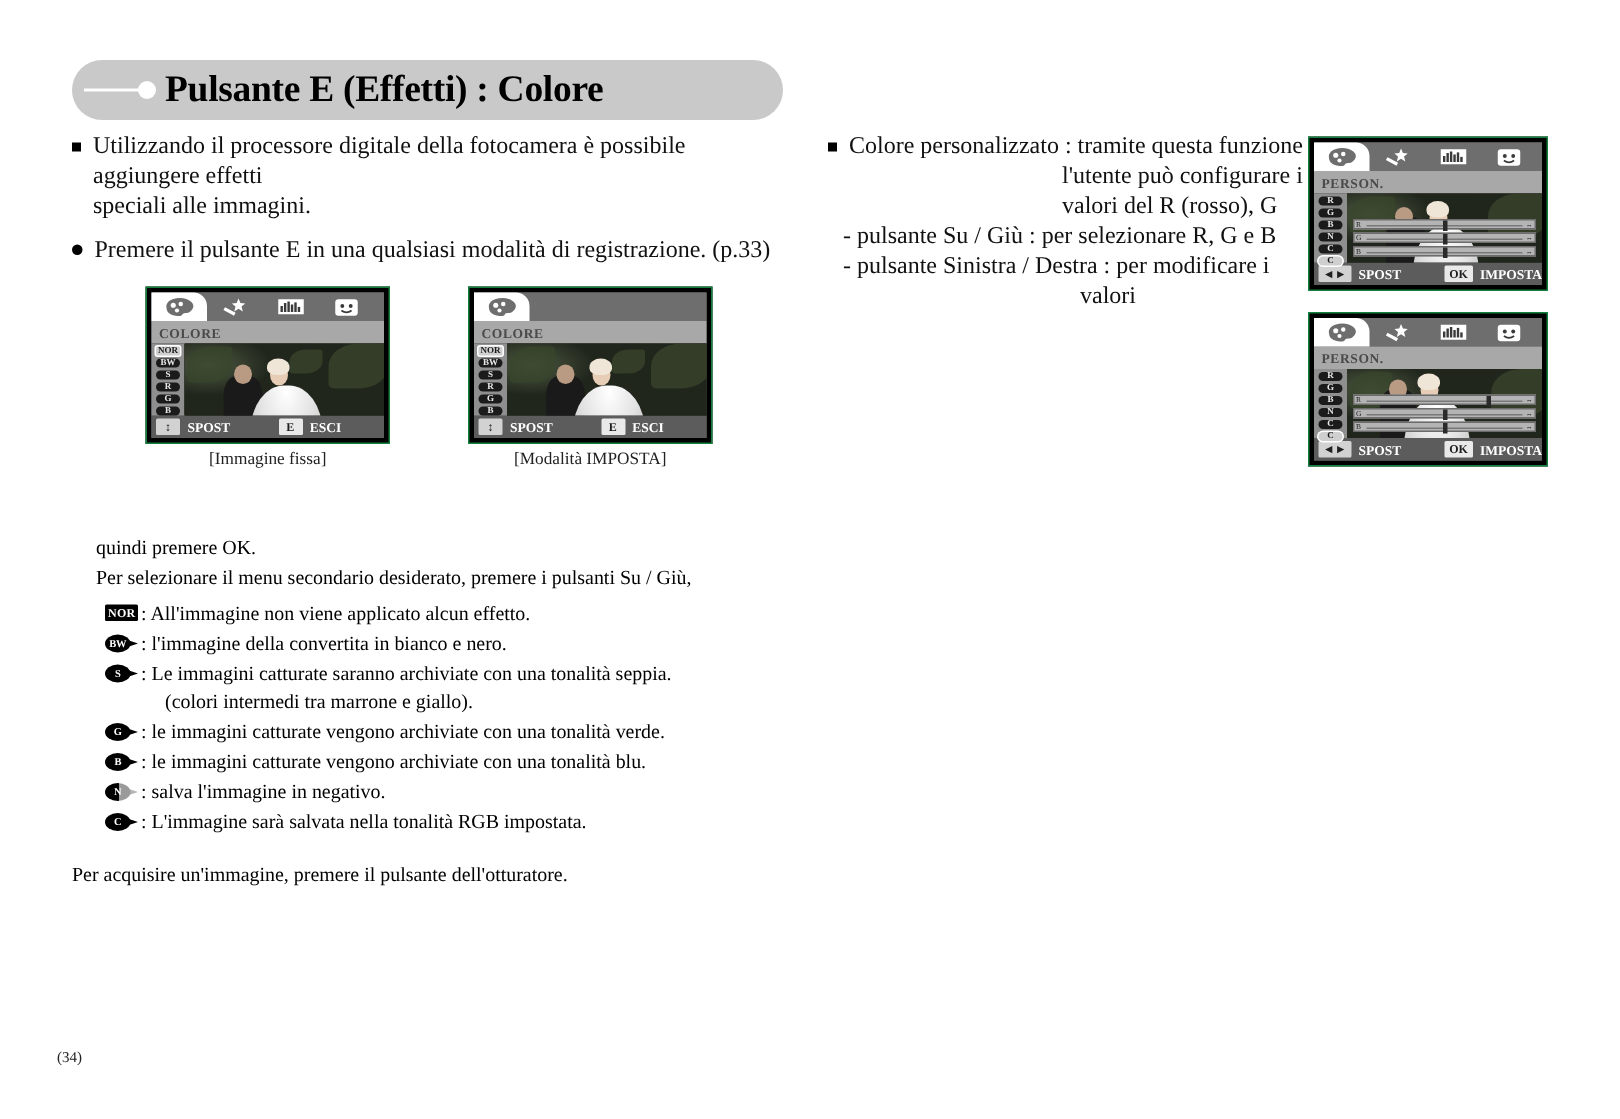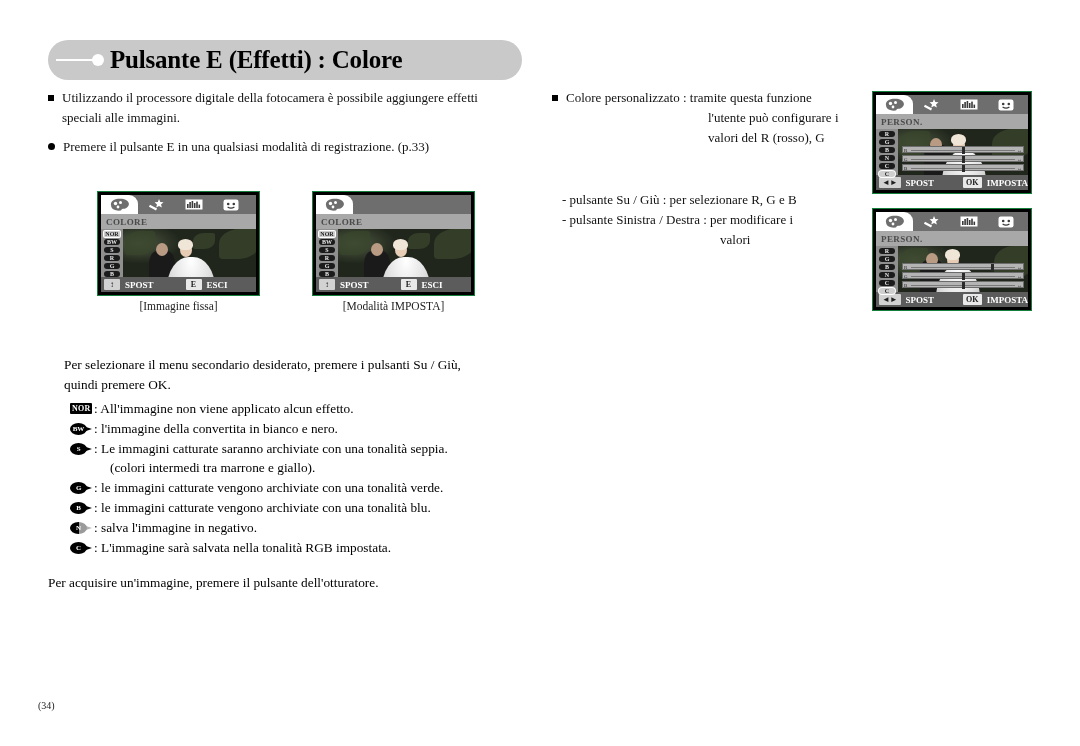--- a/index.html
+++ b/index.html
@@ -30,39 +30,39 @@
     position: absolute; left: 44px; top: 14px;
     width: 12px; height: 12px; border-radius: 50%;
     background: #ffffff;
   }
   .title-text {
     font-size: 25px; font-weight: bold; letter-spacing: -0.2px;
     color: #000; white-space: nowrap;
   }
 
   
-  .body-text { font-size: 13px; line-height: 20px; color: #111; }
+  .body-text { font-size: 16px; line-height: 20px; color: #111; }
 
   .bullet-row { display: flex; align-items: flex-start; }
   .bullet-sq {
     width: 6px; height: 6px; background: #000;
     margin-top: 7px; margin-right: 8px; flex: none;
   }
   .bullet-ci {
     width: 7px; height: 7px; background: #000; border-radius: 50%;
     margin-top: 6px; margin-right: 8px; flex: none;
   }
 
   #left-intro { position: absolute; left: 48px; top: 88px; width: 480px; }
   #left-intro .l2 { padding-left: 14px; }
   #left-intro .second { margin-top: 9px; }
 
   #right-intro { position: absolute; left: 552px; top: 88px; width: 330px; }
   #right-intro .ind { padding-left: 156px; }
-  #right-intro .sub { margin-top: 42px; }
+  #right-intro .sub { }
   #right-intro .sub .line { padding-left: 10px; }
   #right-intro .sub .line.center { padding-left: 168px; }
 
   
   .lcd {
     position: absolute;
     background: #000;
     padding: 3px;
     border: 1px solid #15803d;
   }
@@ -551,22 +551,22 @@
         <span class="key">◄►</span>
         <span>SPOST</span>
         <span class="sb-sp"></span>
         <span class="key light">OK</span>
         <span>IMPOSTA</span>
       </div>
     </div>
   </div>
 
   <div id="lower">
+    <div class="lead">quindi premere OK.</div>
     <div class="lead">Per selezionare il menu secondario desiderato, premere i pulsanti Su / Giù,</div>
-    <div class="lead">quindi premere OK.</div>
 
     <div class="items">
 
       <div class="item">
         <span class="glyph">
           <span class="badge-nor">NOR</span>
         </span>
         <span class="txt">: All'immagine non viene applicato alcun effetto.</span>
       </div>
 

